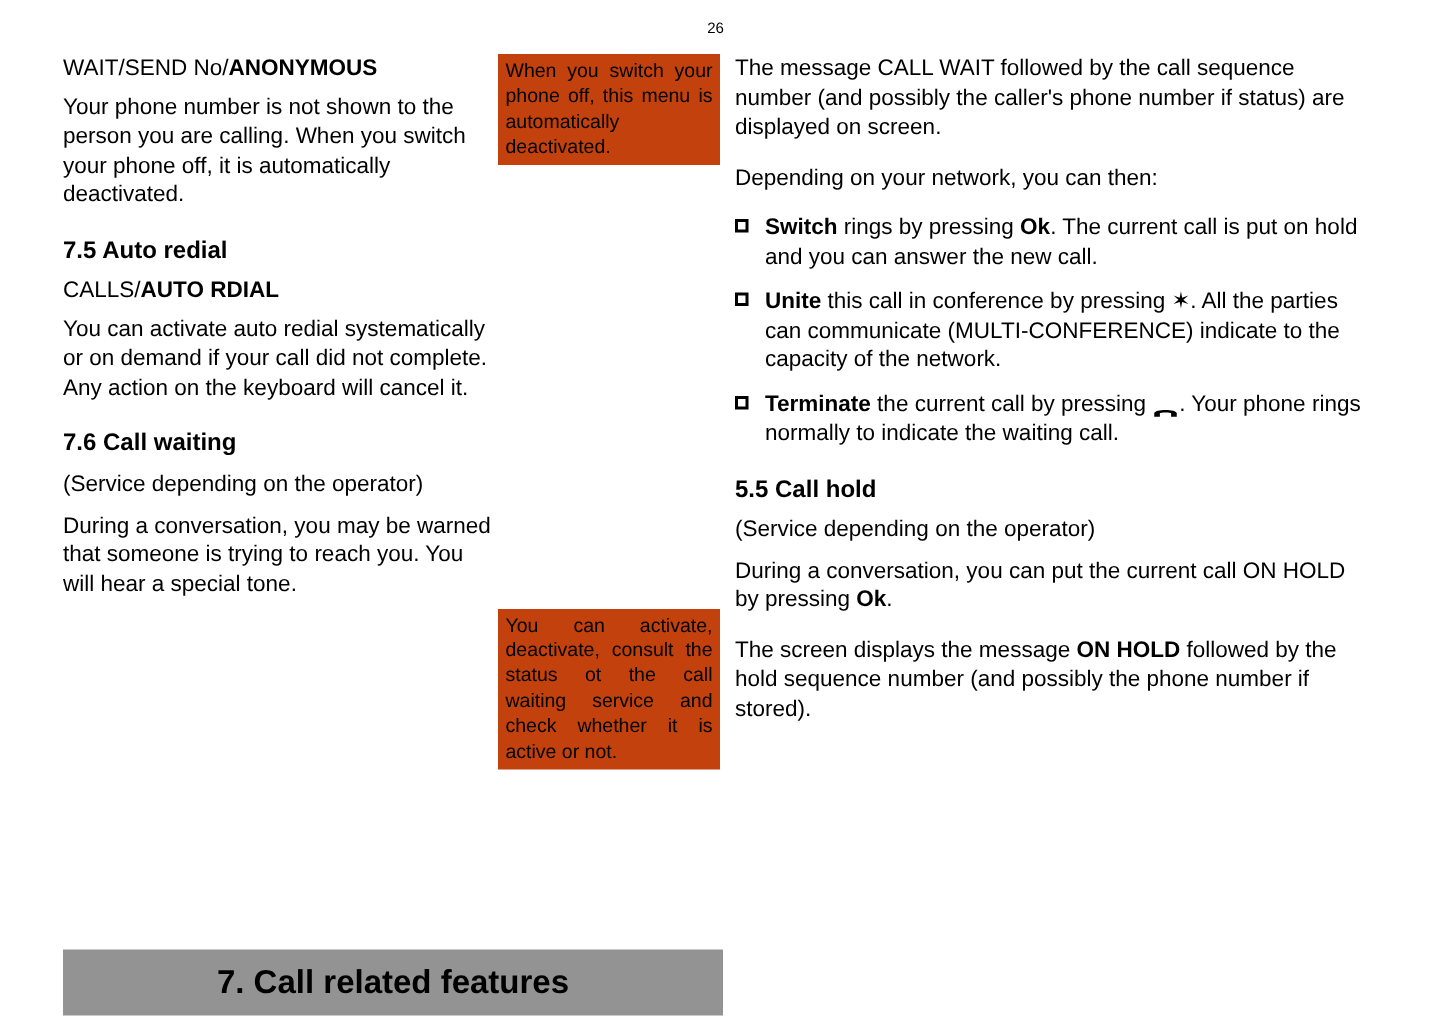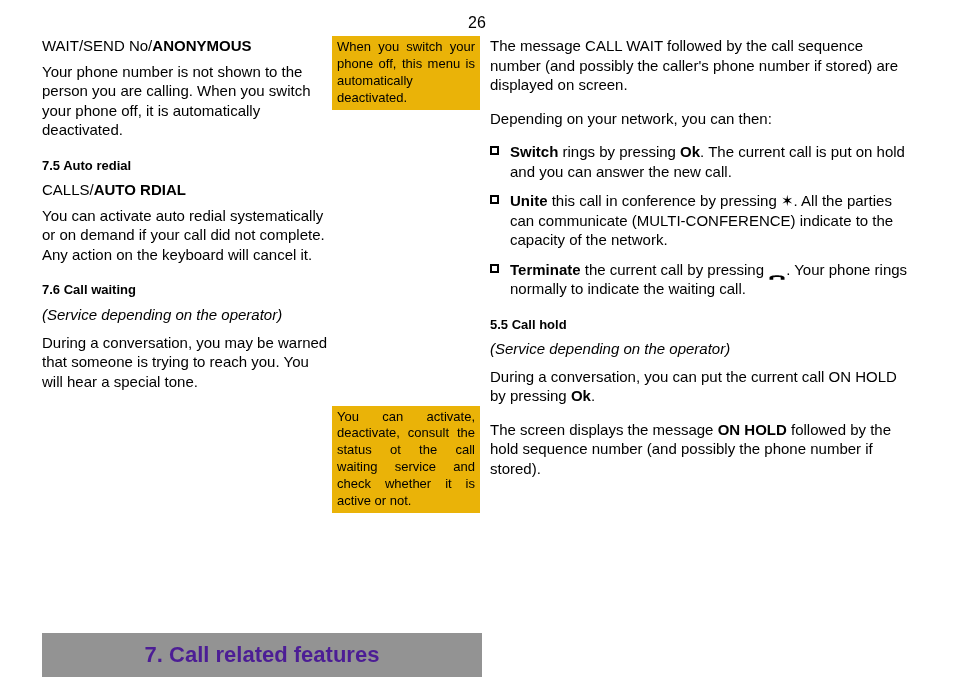--- a/index.html
+++ b/index.html
@@ -10,21 +10,21 @@
     background: #fff;
     font-family: Arial, Helvetica, sans-serif;
     color: #000;
     position: relative;
   }
   .page-num {
     position: absolute;
     top: 14px;
     left: 50%;
     transform: translateX(-50%);
-    font-size: 16px;
+    font-size: 10px;
   }
   .col {
     position: absolute;
     font-size: 15px;
     line-height: 1.3;
   }
   .col-left {
     left: 42px;
     top: 36px;
     width: 290px;
@@ -35,27 +35,27 @@
     width: 148px;
   }
   .col-right {
     left: 490px;
     top: 36px;
     width: 424px;
   }
   .menu-path { margin: 0 0 6px 0; }
   .para { margin: 0 0 14px 0; }
   .hsec {
-    font-size: 13px;
+    font-size: 16px;
     font-weight: bold;
     margin: 18px 0 6px 0;
   }
-  .italic { font-style: italic; margin: 0 0 8px 0; }
+  .italic { margin: 0 0 8px 0; }
   .sidebox {
-    background: #eab308;
+    background: #c2410c;
     font-size: 13px;
     font-family: Arial, Helvetica, sans-serif;
     padding: 3px 5px;
     line-height: 1.3;
     text-align: justify;
   }
   ul.bullets {
     list-style: none;
     padding: 0;
     margin: 0 0 14px 0;
@@ -82,21 +82,21 @@
     vertical-align: middle;
   }
   .phone-icon svg { width: 100%; height: 100%; }
   .chapter-banner {
     position: absolute;
     left: 42px;
     bottom: 0;
     width: 440px;
     height: 44px;
     background: #939393;
-    color: #4c1d95;
+    color: #000000;
     font-size: 22px;
     font-weight: bold;
     display: flex;
     align-items: center;
     justify-content: center;
   }
 </style>
 </head>
 <body>
 
@@ -122,21 +122,21 @@
 </div>
 
 <div class="col col-mid">
   <div class="sidebox">When you switch your phone off, this menu is automatically deactivated.</div>
   <div style="height:296px"></div>
   <div class="sidebox">You can activate, deactivate, consult the status ot the call waiting service and check whether it is active or not.</div>
 </div>
 
 <div class="col col-right">
 
-  <p class="para">The message CALL WAIT followed by the call sequence number (and possibly the caller's phone number if stored) are displayed on screen.</p>
+  <p class="para">The message CALL WAIT followed by the call sequence number (and possibly the caller's phone number if status) are displayed on screen.</p>
   <p class="para">Depending on your network, you can then:</p>
 
   <ul class="bullets">
     <li>
       <b>Switch</b><span>  rings by pressing </span><b>Ok</b><span>. The current call is put on hold and you can answer the new call.</span>
     </li>
     <li>
       <b>Unite</b><span> this call in conference by pressing </span><span>✶</span><span>. All the parties can communicate (MULTI-CONFERENCE) indicate to the capacity of the network.</span>
     </li>
     <li>

